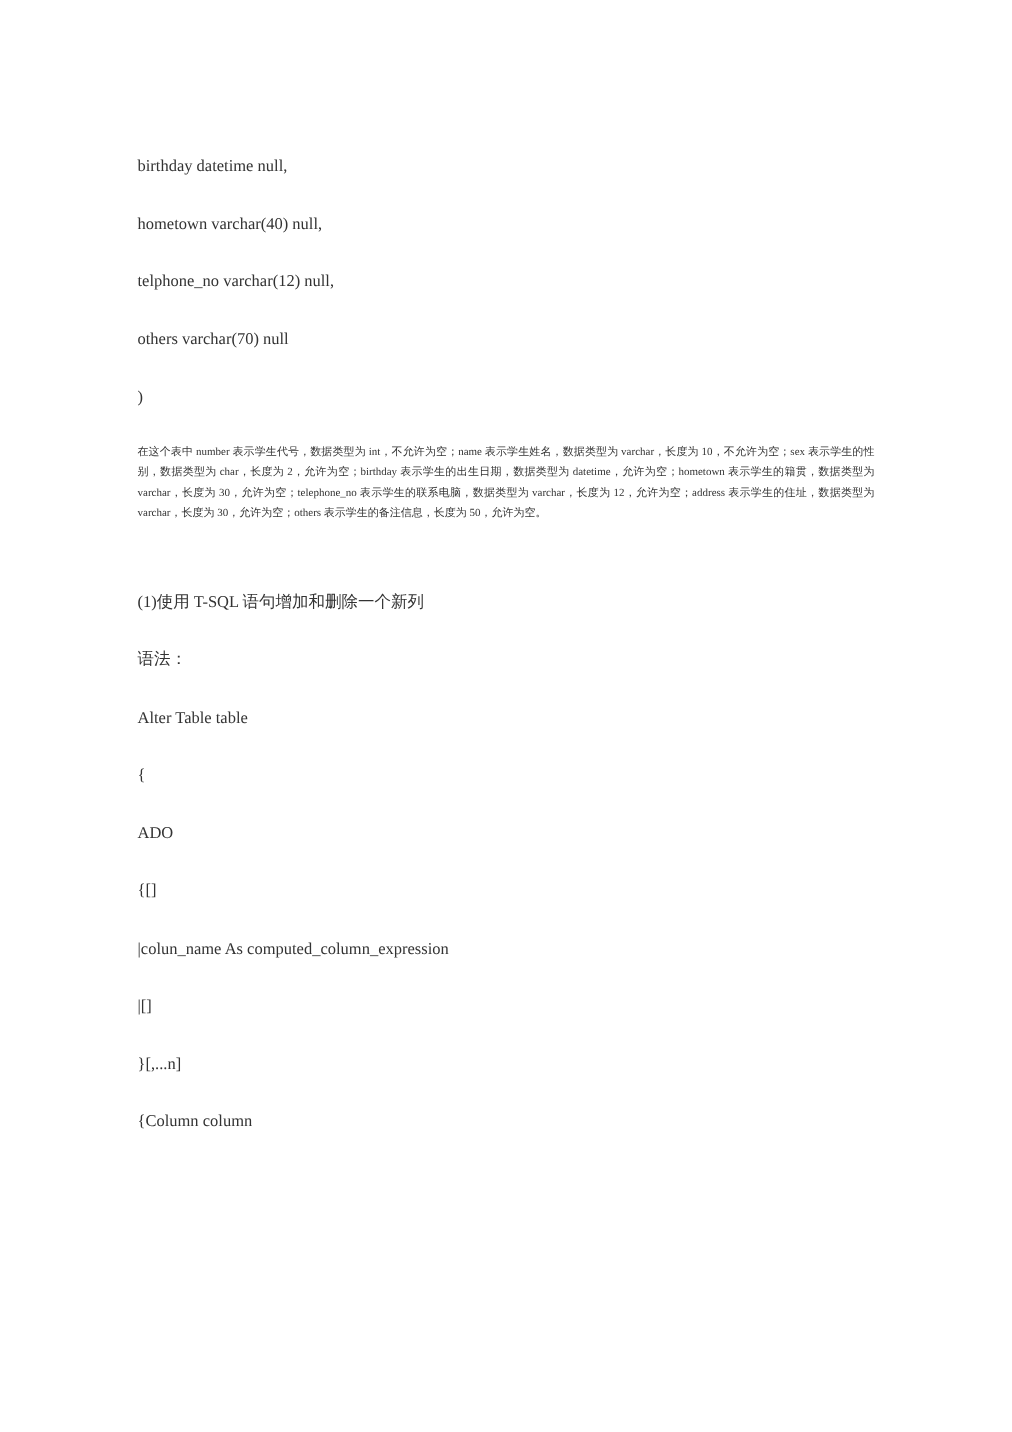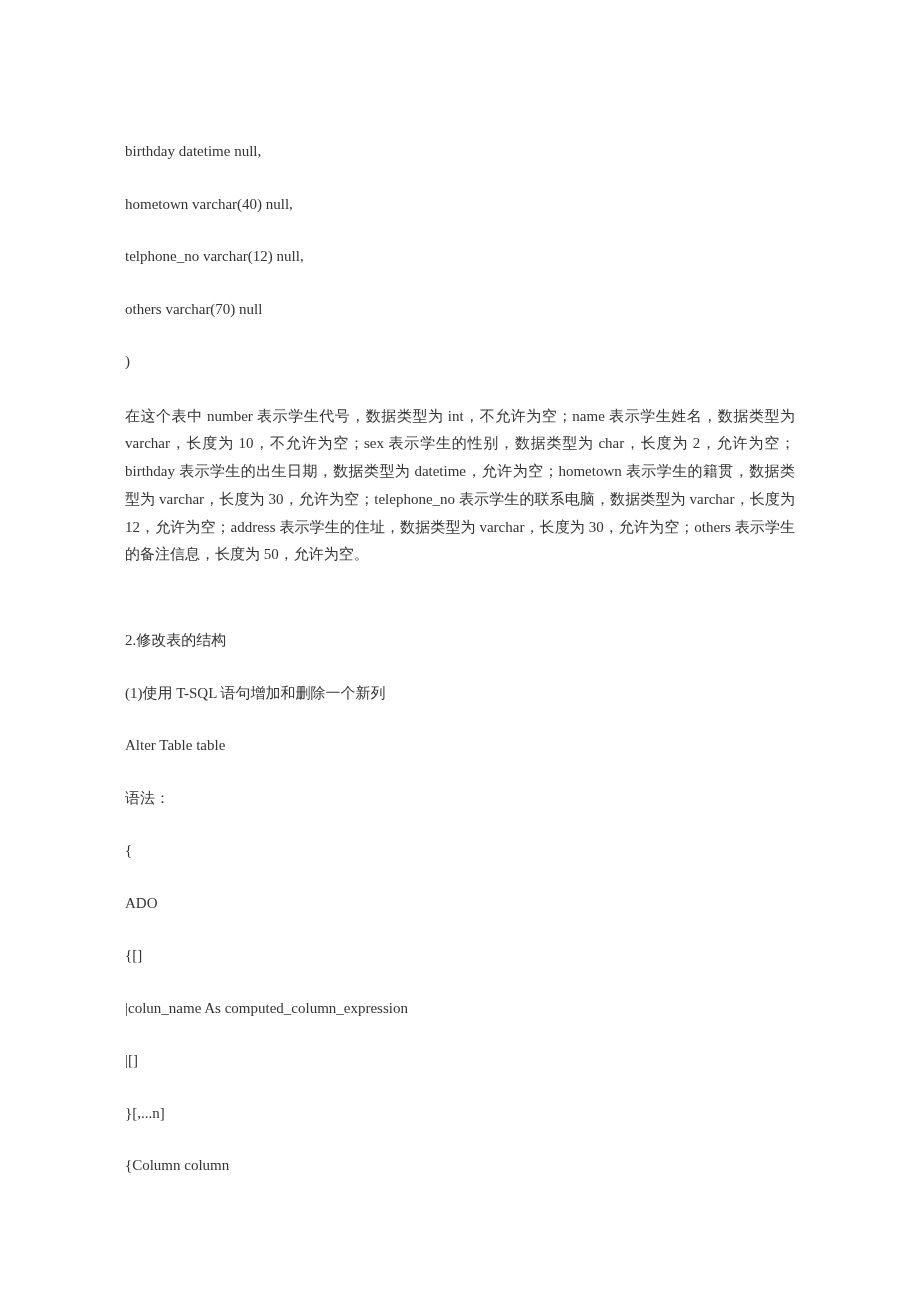--- a/index.html
+++ b/index.html
@@ -15,21 +15,21 @@
     width: 920px;
   }
   .line {
     font-size: 15px;
     color: #333333;
     line-height: 1.5;
     margin-bottom: 30px;
     word-break: break-all;
   }
   .para {
-    font-size: 15px;
+    font-size: 10px;
     color: #333333;
     line-height: 1.85;
     margin-bottom: 30px;
     text-align: justify;
   }
   .gap-large {
     margin-bottom: 60px;
   }
 </style>
 </head>
@@ -38,25 +38,24 @@
 <div class="page">
 
   <div class="line">birthday datetime null,</div>
   <div class="line">hometown varchar(40) null,</div>
   <div class="line">telphone_no varchar(12) null,</div>
   <div class="line">others varchar(70) null</div>
   <div class="line">)</div>
 
   <div class="para gap-large">在这个表中 number 表示学生代号，数据类型为 int，不允许为空；name 表示学生姓名，数据类型为 varchar，长度为 10，不允许为空；sex 表示学生的性别，数据类型为 char，长度为 2，允许为空；birthday 表示学生的出生日期，数据类型为 datetime，允许为空；hometown 表示学生的籍贯，数据类型为 varchar，长度为 30，允许为空；telephone_no 表示学生的联系电脑，数据类型为 varchar，长度为 12，允许为空；address 表示学生的住址，数据类型为 varchar，长度为 30，允许为空；others 表示学生的备注信息，长度为 50，允许为空。</div>
 
-  <div class="line">2.修改表的结构</div>
   <div class="line">(1)使用 T-SQL 语句增加和删除一个新列</div>
+  <div class="line">语法：</div>
+
   <div class="line">Alter Table table</div>
-
-  <div class="line">语法：</div>
   <div class="line">{</div>
   <div class="line">ADO</div>
   <div class="line">{[]</div>
   <div class="line">|colun_name As computed_column_expression</div>
   <div class="line">|[]</div>
   <div class="line">}[,...n]</div>
   <div class="line">{Column column</div>
 
 </div>
 

